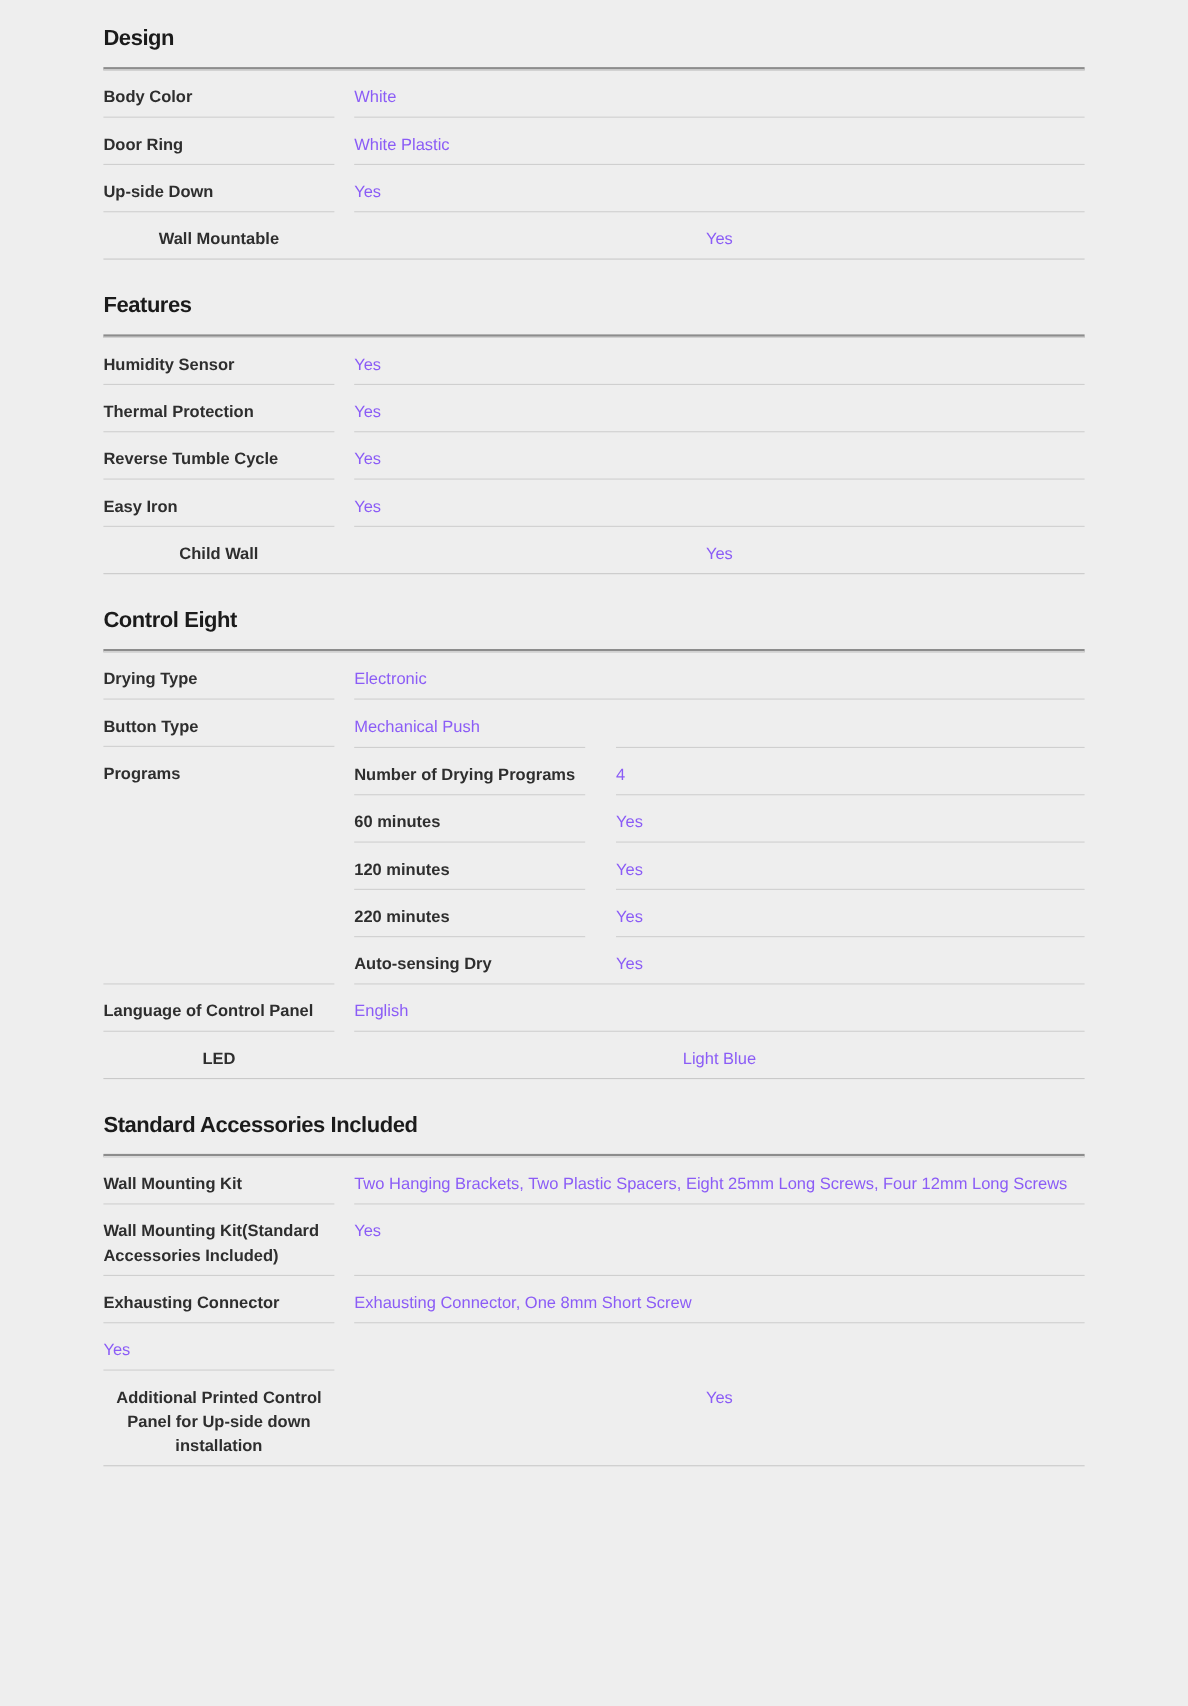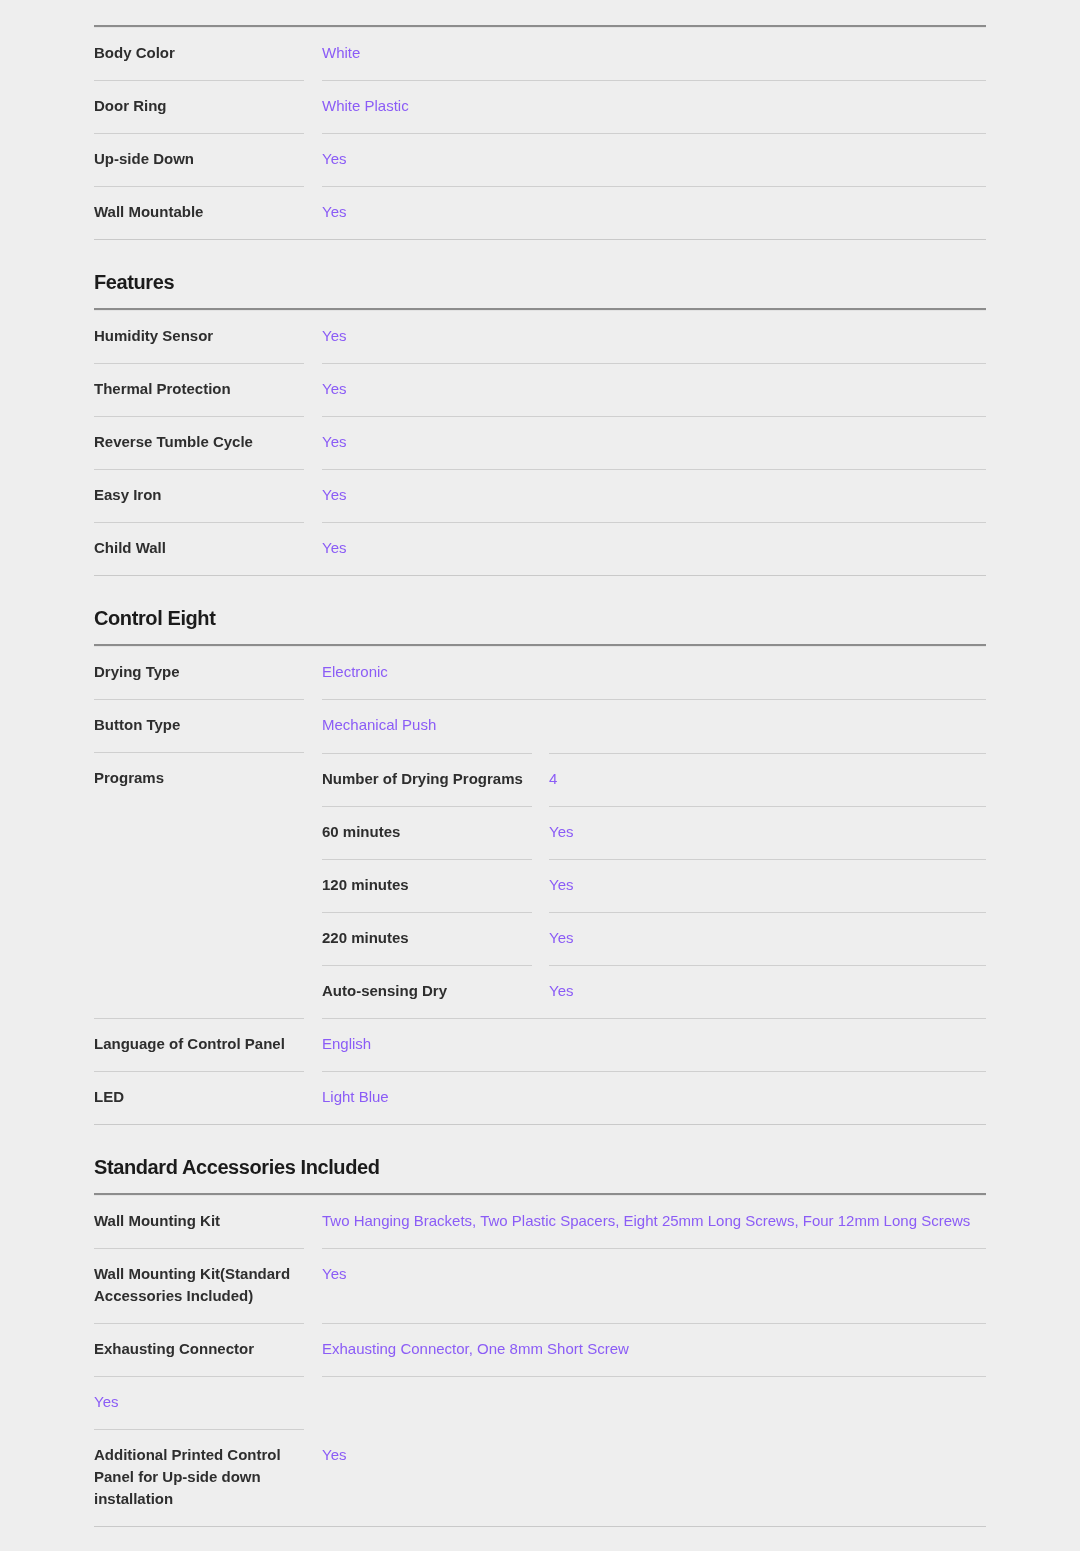--- a/index.html
+++ b/index.html
@@ -31,53 +31,54 @@
     border-bottom: 1px solid #e3e3e3;
   }
   .rows { border-bottom: 1px solid #c9c9c9; }
   .row {
     display: grid;
     grid-template-columns: 210px 1fr;
     column-gap: 18px;
     align-items: stretch;
   }
   .cell {
-    padding: 14px 0 16px 0;
+    padding: 14px 0 6px 0;
     font-size: 15px;
     line-height: 22px;
     border-bottom: 1px solid #cfcfcf;
   }
   .lbl { font-weight: 700; color: #2e2e2e; }
   .val { color: #8b5cf6; }
   .no-bb { border-bottom: none !important; }
-  .rows > .row:last-child .cell { border-bottom: none; }
+  .rows > .row:last-child .cell { border-bottom: none; text-align: center; }
   
   .row-group {
     display: grid;
     grid-template-columns: 210px 1fr;
     column-gap: 18px;
     align-items: stretch;
   }
   .subtable { border-bottom: 1px solid #cfcfcf; }
   .subrow {
     display: grid;
     grid-template-columns: 210px 1fr;
-    column-gap: 17px;
+    column-gap: 28px;
     align-items: stretch;
   }
   .subrow .cell {
     border-bottom: none;
     border-top: 1px solid #cfcfcf;
   }
 </style>
 </head>
 <body>
 
 <main class="spec" id="spec-root">
     <section class="section">
+      <h2 class="section-title">Design</h2>
       <div class="section-rule"></div>
       <div class="rows">
         <div class="row">
           <div class="cell lbl">Body Color</div>
           <div class="cell val">White</div>
         </div>
         <div class="row">
           <div class="cell lbl">Door Ring</div>
           <div class="cell val">White Plastic</div>
         </div>

